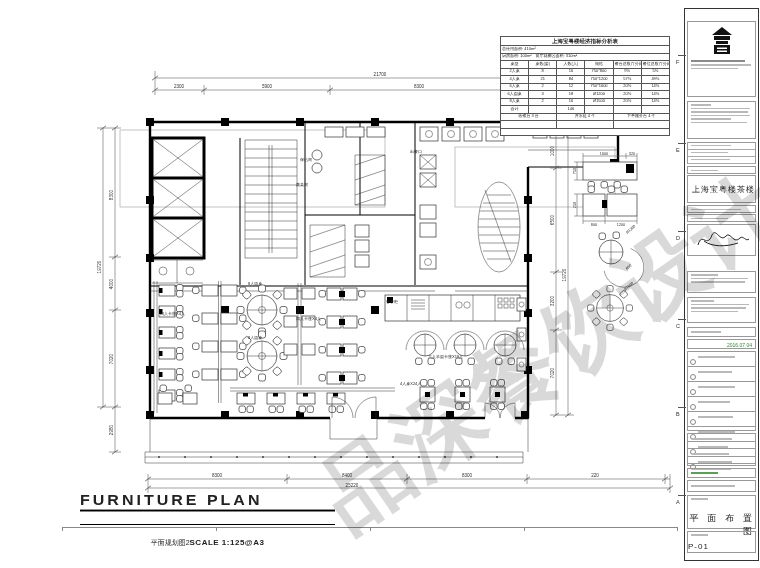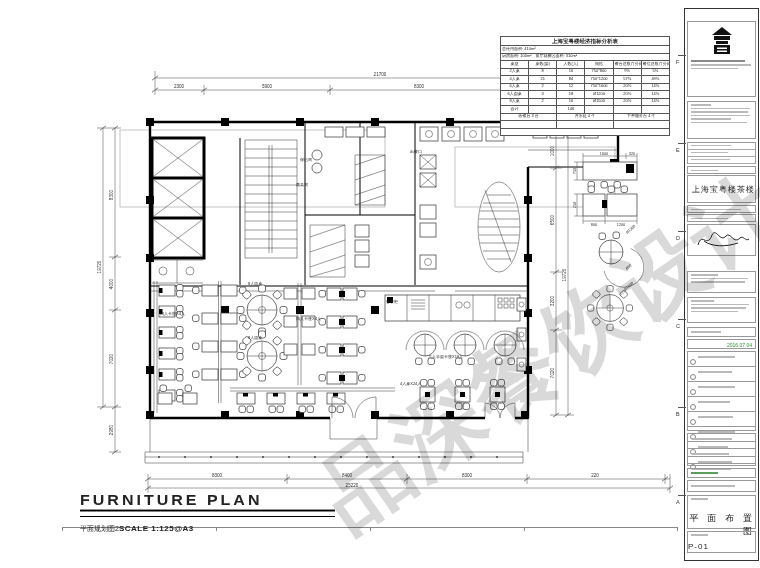--- a/index.html
+++ b/index.html
@@ -15,21 +15,21 @@
   .wm{position:absolute;left:330px;top:448px;font-size:88px;font-weight:bold;
       color:rgba(0,0,0,0.15);transform:rotate(-35deg);transform-origin:0 50%;
       white-space:nowrap;letter-spacing:2px;z-index:9;pointer-events:none;
       font-family:"DejaVu Sans",sans-serif;}
   
   .pl{position:absolute;font-size:4px;color:#222;white-space:nowrap;z-index:6;}
   
   .cap{position:absolute;left:80px;top:491px;width:255px;z-index:6;}
   .cap .t{font-size:16px;font-weight:bold;letter-spacing:3px;border-bottom:2.5px solid #000;
           padding-bottom:1px;transform:scaleY(.95);}
-  .cap .r{display:flex;justify-content:flex-start;margin-top:4px;border-top:1px solid #000;padding-top:7px;}
+  .cap .r{display:flex;justify-content:center;margin-top:12px;border-top:1px solid #000;padding-top:13px;}
   .cap .s1{font-size:7px;} .cap .s2{font-size:8px;font-weight:bold;letter-spacing:.5px;}
   
   .strip{position:absolute;left:684px;top:8px;width:73px;height:551px;border:1px solid #333;background:#fff;z-index:5;}
   .tb{position:absolute;left:2px;right:2px;border:1px solid #999;box-sizing:border-box;}
   .ml{height:1.5px;background:#b9b9b9;margin:2px 3px;}
   .mld{height:2px;background:#8a8a8a;margin:2px 3px;}
   .row8{position:relative;border-bottom:1px solid #999;height:10px;}
   .row8 .ml{margin:4px 4px 0 10px;}
   .glyph{position:absolute;left:2px;top:3px;width:4px;height:4px;border:0.7px solid #888;border-radius:50%;}
   .green{color:#2e8b2e;font-size:5px;text-align:right;padding:2px 3px 0 0;}

